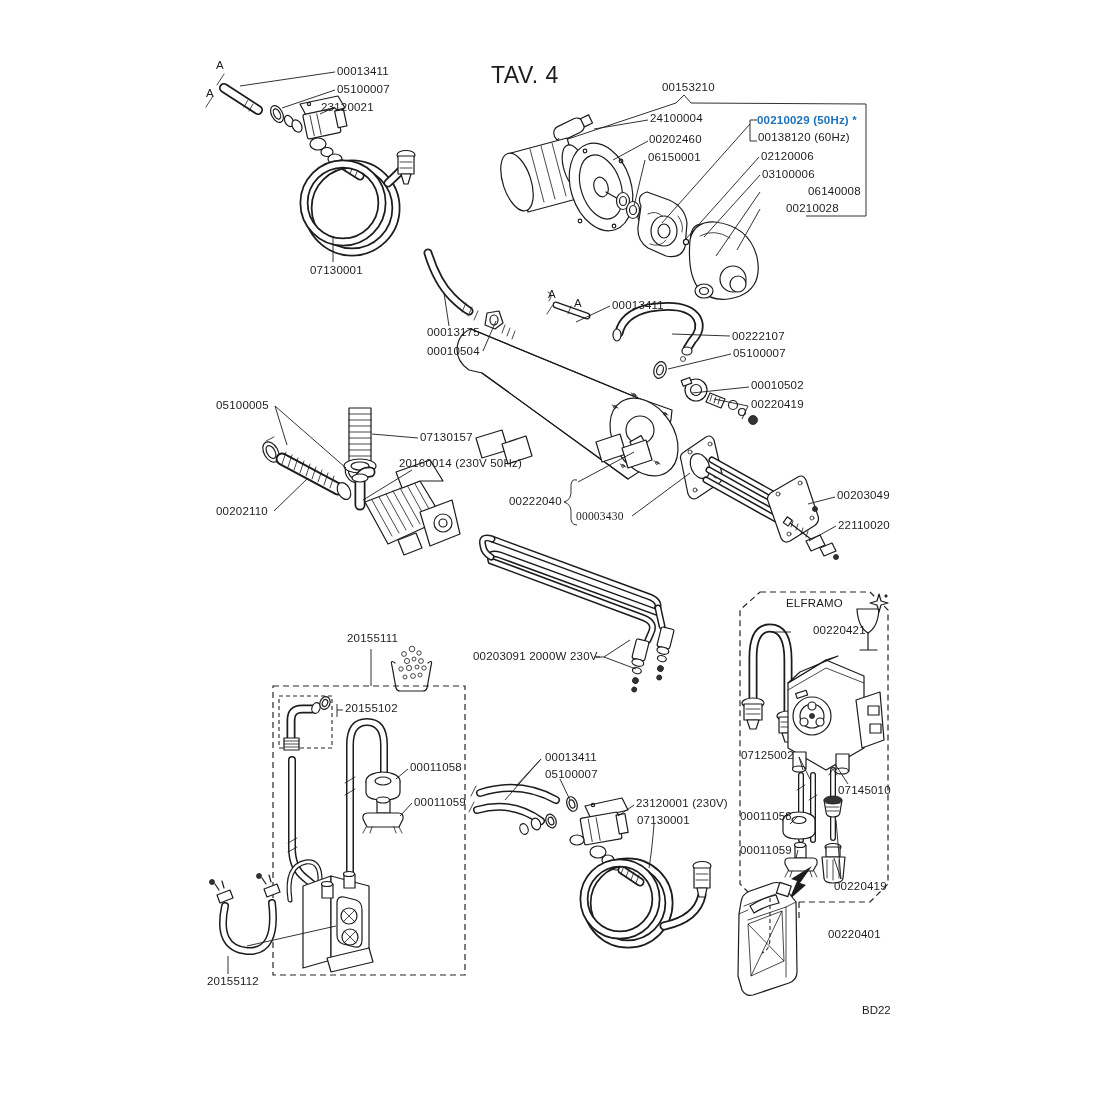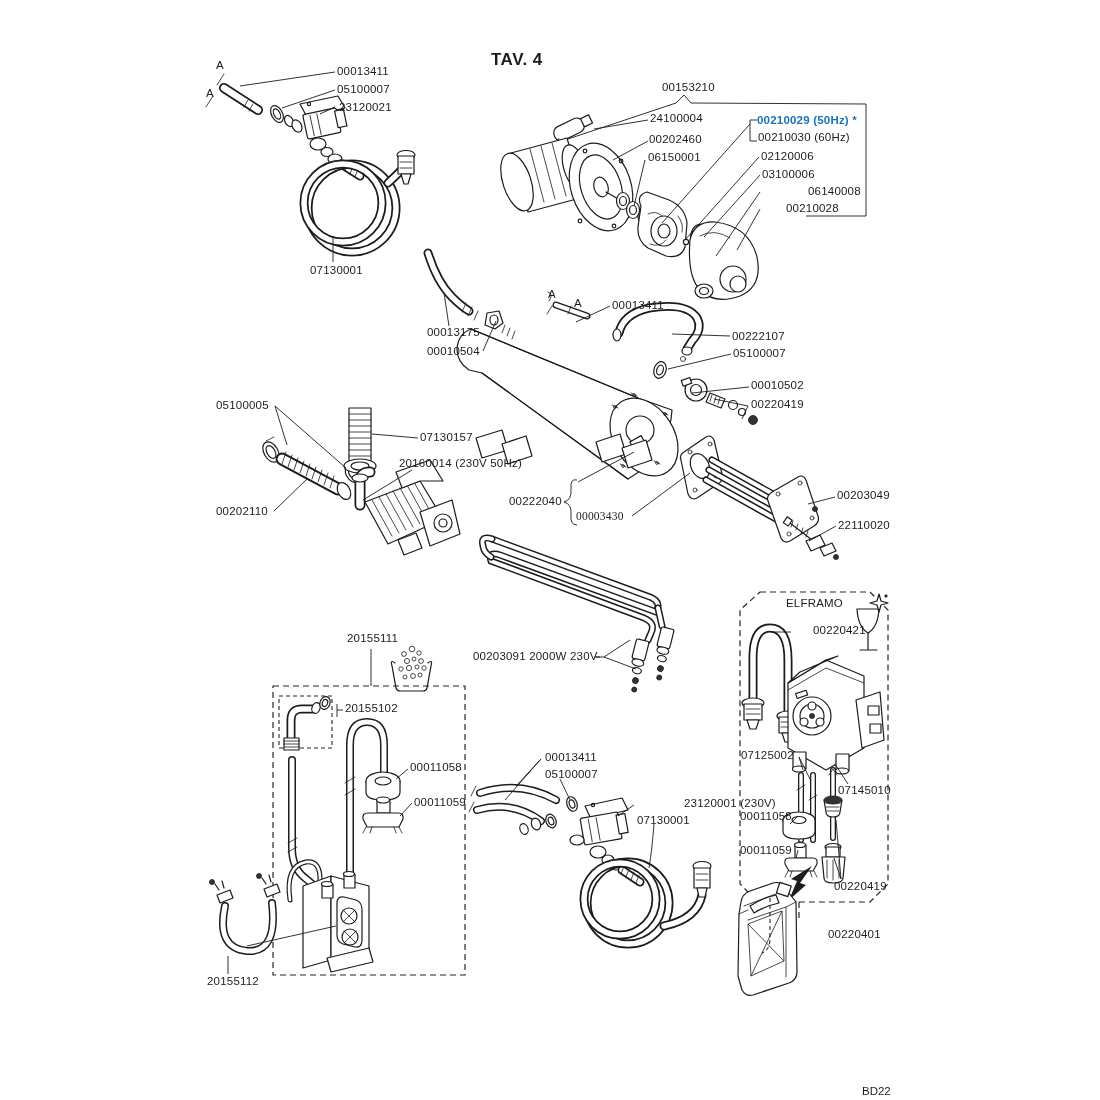--- a/index.html
+++ b/index.html
@@ -1,21 +1,21 @@
 <!DOCTYPE html>
 <html><head>
 <meta charset="utf-8">
 <style>
   html,body{margin:0;padding:0;background:#fff;}
   .page{position:relative;width:1100px;height:1100px;background:#fff;overflow:hidden;
         font-family:"Liberation Sans","DejaVu Sans",sans-serif;color:#1c1c1c;}
   svg{position:absolute;left:0;top:0;}
   .lbl{position:absolute;font-size:11.5px;line-height:1;white-space:nowrap;letter-spacing:.2px;color:#1c1c1c;}
   .lbl.accent{font-weight:bold;}
-  .title{position:absolute;font-size:17px;font-weight:bold;letter-spacing:.5px;}
+  .title{position:absolute;font-size:23px;font-weight:normal;letter-spacing:.5px;margin-top:12px;}
   .footer{position:absolute;font-size:11.5px;}
   .part{fill:#fff;stroke:#1c1c1c;stroke-width:1.2;stroke-linejoin:round;}
   .ln{fill:none;stroke:#1c1c1c;stroke-width:1.2;stroke-linecap:round;}
   .thin{fill:none;stroke:#1c1c1c;stroke-width:.8;}
   .leader{fill:none;stroke:#1c1c1c;stroke-width:.9;}
   .tubeO{fill:none;stroke:#1c1c1c;stroke-linecap:round;}
   .tubeI{fill:none;stroke:#fff;stroke-linecap:round;}
   .dash{fill:none;stroke:#262626;stroke-width:1.2;stroke-dasharray:6 4;}
   .dash2{fill:none;stroke:#262626;stroke-width:1.1;stroke-dasharray:4 3;}
   .dk{fill:#333;stroke:#1c1c1c;stroke-width:.8;}
@@ -485,28 +485,28 @@
   <path class="leader" d="M594,657 L600,657"></path>
 
 </svg>
 
   <div class="title" style="left:491px;top:50px;">TAV. 4</div>
   <div id="labels-layer">
       <span class="lbl" style="left: 216px; top: 60px;">A</span>
       <span class="lbl" style="left: 206px; top: 88px;">A</span>
       <span class="lbl" style="left: 337px; top: 66px;">00013411</span>
       <span class="lbl" style="left: 337px; top: 84px;">05100007</span>
-      <span class="lbl" style="left: 339px; top: 102px;">23120021</span>
+      <span class="lbl" style="left: 321px; top: 102px;">23120021</span>
       <span class="lbl" style="left: 310px; top: 265px;">07130001</span>
       <span class="lbl" style="left: 662px; top: 82px;">00153210</span>
       <span class="lbl" style="left: 650px; top: 113px;">24100004</span>
       <span class="lbl" style="left: 649px; top: 134px;">00202460</span>
       <span class="lbl" style="left: 648px; top: 152px;">06150001</span>
       <span class="lbl accent" style="left: 757px; top: 115px; color: rgb(27, 114, 184);">00210029 (50Hz) *</span>
-      <span class="lbl" style="left: 758px; top: 132px;">00210030 (60Hz)</span>
+      <span class="lbl" style="left: 758px; top: 132px;">00138120 (60Hz)</span>
       <span class="lbl" style="left: 761px; top: 151px;">02120006</span>
       <span class="lbl" style="left: 762px; top: 169px;">03100006</span>
       <span class="lbl" style="left: 762px; top: 186px; padding-left: 46px;">06140008</span>
       <span class="lbl" style="left: 762px; top: 203px; padding-left: 24px;">00210028</span>
       <span class="lbl" style="left: 427px; top: 327px;">00013175</span>
       <span class="lbl" style="left: 427px; top: 346px;">00010504</span>
       <span class="lbl" style="left: 548px; top: 289px;">A</span>
       <span class="lbl" style="left: 574px; top: 298px;">A</span>
       <span class="lbl" style="left: 612px; top: 300px;">00013411</span>
       <span class="lbl" style="left: 732px; top: 331px;">00222107</span>
@@ -522,26 +522,26 @@
       <span class="lbl" style="left: 837px; top: 490px;">00203049</span>
       <span class="lbl" style="left: 838px; top: 520px;">22110020</span>
       <span class="lbl" style="left: 473px; top: 651px;">00203091 2000W 230V</span>
       <span class="lbl" style="left: 347px; top: 633px;">20155111</span>
       <span class="lbl" style="left: 345px; top: 703px;">20155102</span>
       <span class="lbl" style="left: 410px; top: 762px;">00011058</span>
       <span class="lbl" style="left: 414px; top: 797px;">00011059</span>
       <span class="lbl" style="left: 207px; top: 976px;">20155112</span>
       <span class="lbl" style="left: 545px; top: 752px;">00013411</span>
       <span class="lbl" style="left: 545px; top: 769px;">05100007</span>
-      <span class="lbl" style="left: 636px; top: 798px; margin-left: 48px;">23120001 (230V)</span>
+      <span class="lbl" style="left: 636px; top: 798px;">23120001 (230V)</span>
       <span class="lbl" style="left: 637px; top: 815px;">07130001</span>
       <span class="lbl" style="left: 786px; top: 598px;">ELFRAMO</span>
       <span class="lbl" style="left: 793px; top: 625px; margin-left: 20px;">00220421</span>
       <span class="lbl" style="left: 741px; top: 750px;">07125002</span>
       <span class="lbl" style="left: 838px; top: 785px;">07145010</span>
       <span class="lbl" style="left: 740px; top: 811px;">00011058</span>
       <span class="lbl" style="left: 740px; top: 845px;">00011059</span>
       <span class="lbl" style="left: 834px; top: 881px;">00220419</span>
       <span class="lbl" style="left: 828px; top: 929px;">00220401</span>
     </div>
-  <div class="footer" style="left:862px;top:1085px;">BD22</div>
+  <div class="footer" style="left:862px;top:1004px;">BD22</div>
 
 </div>
 
 </body></html>

